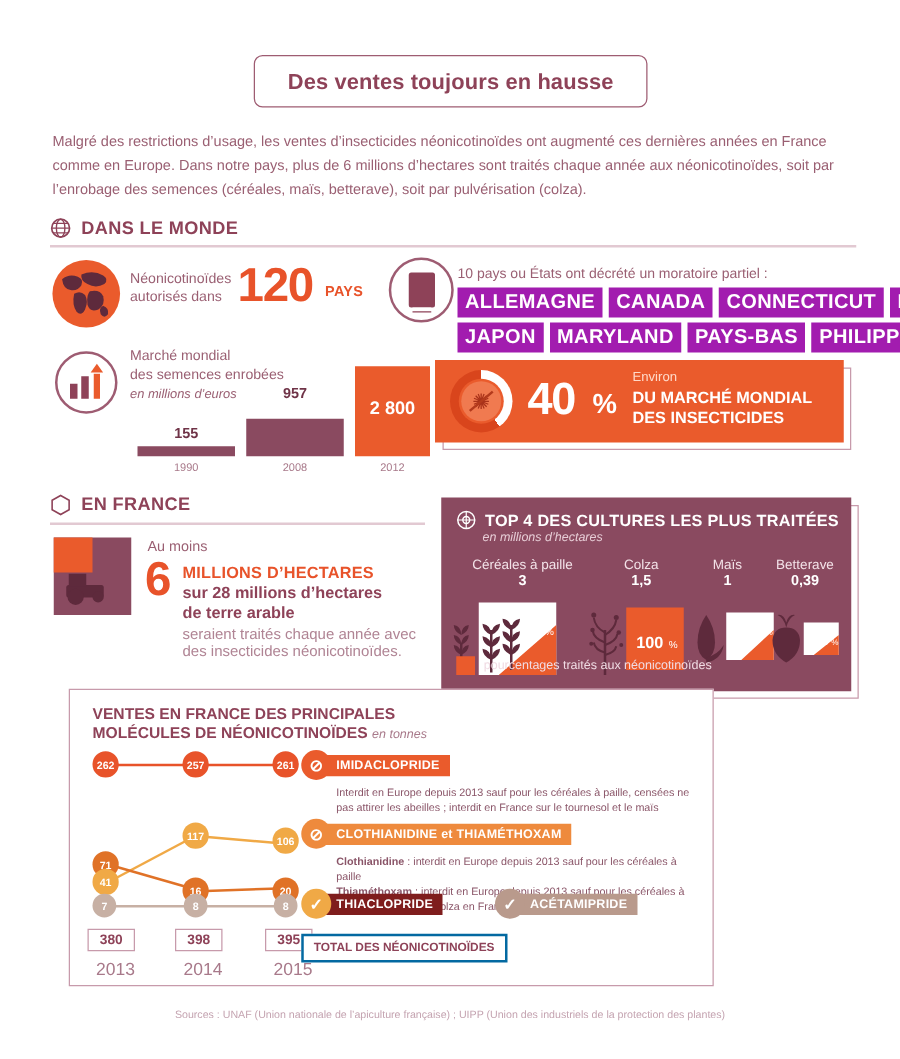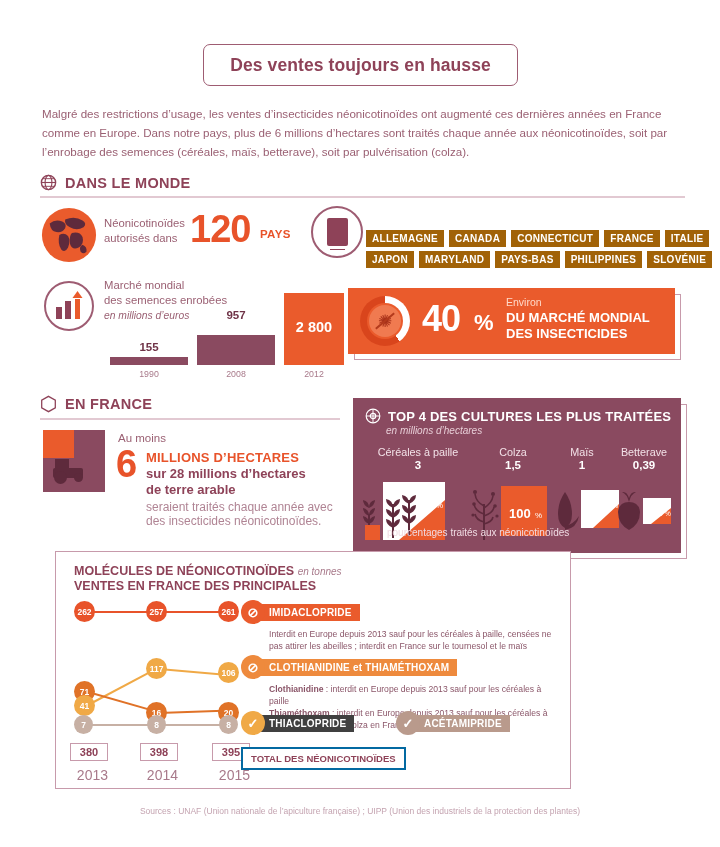--- a/index.html
+++ b/index.html
@@ -62,21 +62,21 @@
     border-bottom:1px solid #8e4258;
   }
 
   .moratoire-lbl {
     position: absolute; left: 366px; top: 213px;
     font-size: 11.2px; color: #9a5f72;
   }
   .tags { position: absolute; left: 366px; top: 230px; width: 320px; }
   .tag-row { display: flex; gap: 5px; margin-bottom: 4px; }
   .tag {
-    background: #a16207; color: #fff; font-size: 10px; font-weight: bold;
+    background: #a21caf; color: #fff; font-size: 16px; font-weight: bold;
     padding: 3px 6px 3px 6px; letter-spacing: .3px; white-space: nowrap;
   }
 
   
   .market-circle {
     position: absolute; left: 44px; top: 281px; width: 50px; height: 50px;
     border: 2px solid #9e5c72; border-radius: 50%;
   }
   .market-txt {
     position: absolute; left: 104px; top: 278px; width: 135px;
@@ -245,20 +245,21 @@
   </svg>
 
   <div class="nico-txt">Néonicotinoïdes autorisés dans</div>
   <div class="big120">120</div>
   <div class="pays-lbl">PAYS</div>
 
   <div class="book-circle">
     <div class="book-glyph"></div>
   </div>
 
+  <div class="moratoire-lbl">10 pays ou États ont décrété un moratoire partiel :</div>
   <div class="tags">
     <div class="tag-row">
       <span class="tag">ALLEMAGNE</span>
       <span class="tag">CANADA</span>
       <span class="tag">CONNECTICUT</span>
       <span class="tag">FRANCE</span>
       <span class="tag">ITALIE</span>
     </div>
     <div class="tag-row">
       <span class="tag">JAPON</span>
@@ -431,25 +432,25 @@
     </svg>
 
     <div class="legend4">
       <span class="sw"></span>
       <span class="lt">pourcentages traités aux néonicotinoïdes</span>
     </div>
   </div>
 
   <div class="mol-panel">
     <div class="mol-title">
+      <div>VENTES EN FRANCE DES PRINCIPALES</div>
       <div>
         <span>MOLÉCULES DE NÉONICOTINOÏDES</span>
         <span class="en">en tonnes</span>
       </div>
-      <div>VENTES EN FRANCE DES PRINCIPALES</div>
     </div>
 
     <div class="chart">
 
       <div class="seg" style="left:22px; top:14px; width:71px; background:#e8532a;"></div>
       <div class="seg" style="left:93px; top:14px; width:71px; background:#e8532a;"></div>
 
       <div class="seg" style="left:22px; top:107px; width:75px; background:#f0a946; transform: rotate(-28deg);"></div>
       <div class="seg" style="left:93px; top:71px; width:72px; background:#f0a946; transform: rotate(5deg);"></div>
 
@@ -497,21 +498,21 @@
       </div>
       <div class="mol-desc" style="margin-left:28px;">
         <span style="font-weight:bold;">Clothianidine</span><span> : interdit en Europe depuis 2013 sauf pour les céréales à paille</span><br>
         <span style="font-weight:bold;">Thiaméthoxam</span><span> : interdit en Europe depuis 2013 sauf pour les céréales à paille ; interdit sur le colza en France.</span>
       </div>
     </div>
 
     <div class="mol-item" style="left:185px; top:159px;">
       <div class="mol-badge-row">
         <span class="mol-icon" style="background:#f0a946;">✓</span>
-        <span class="mol-name" style="background:#404040;">THIACLOPRIDE</span>
+        <span class="mol-name" style="background:#7f1d1d;">THIACLOPRIDE</span>
       </div>
     </div>
 
     <div class="mol-item" style="left:340px; top:159px;">
       <div class="mol-badge-row">
         <span class="mol-icon" style="background:#b99a8c;">✓</span>
         <span class="mol-name" style="background:#b99a8c;">ACÉTAMIPRIDE</span>
       </div>
     </div>
 

